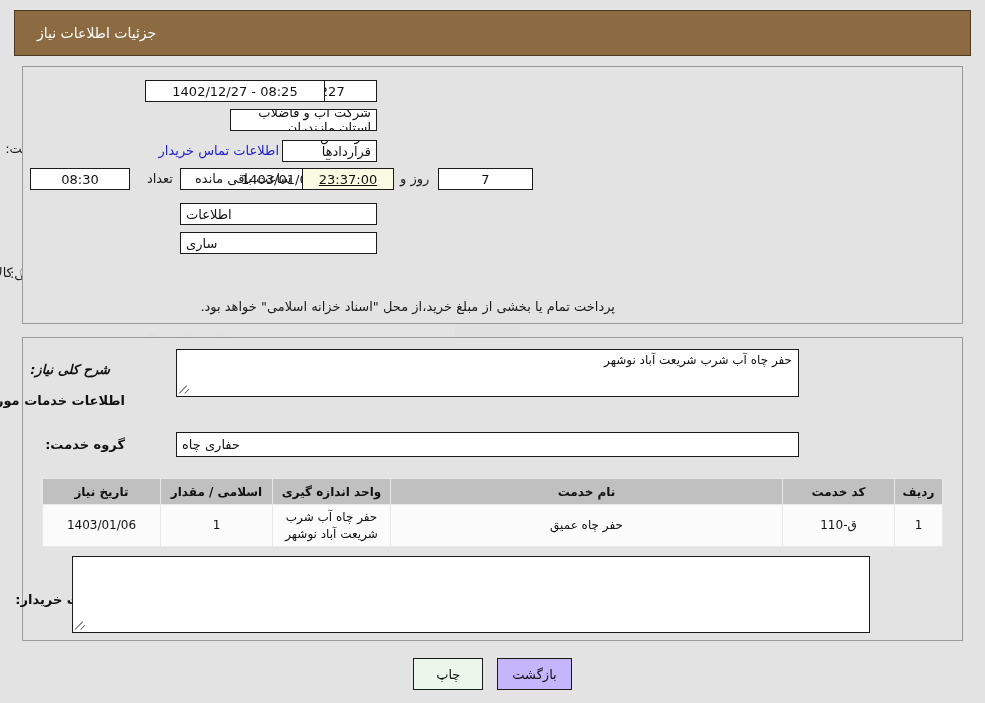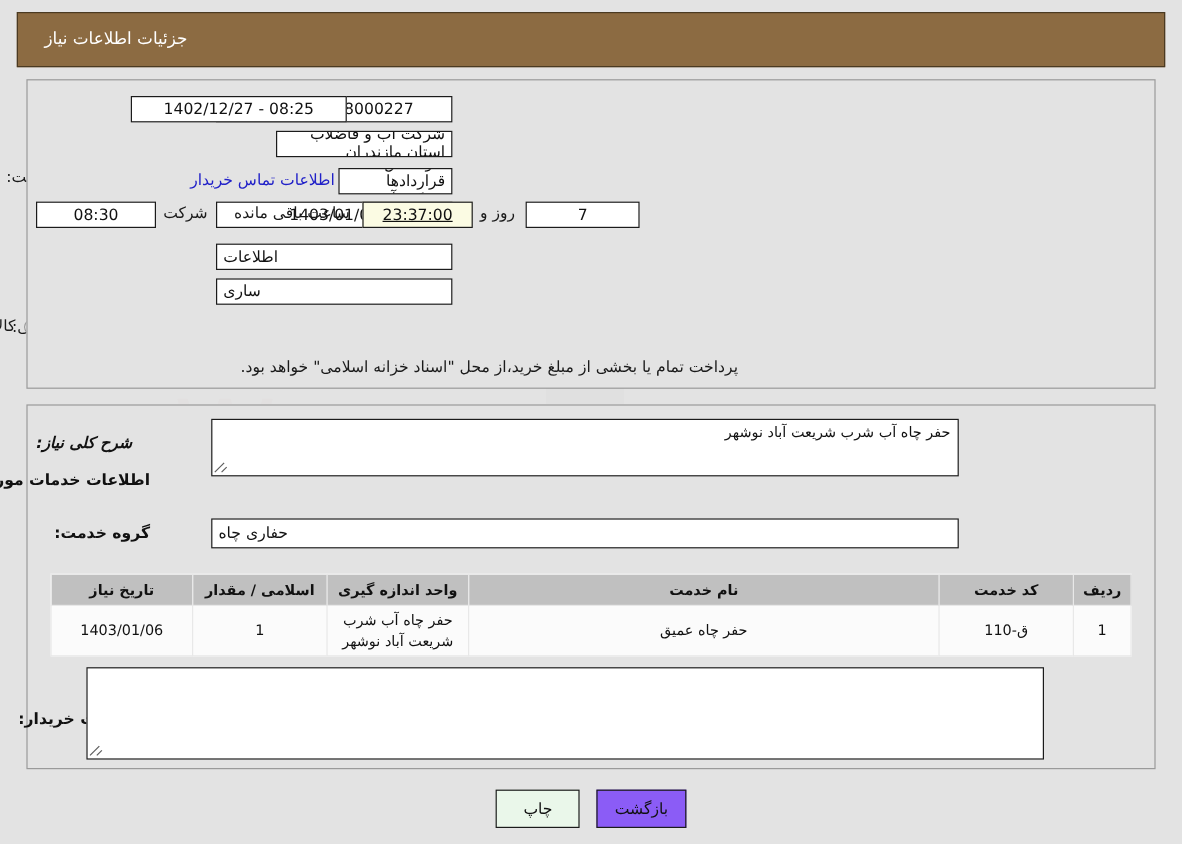--- a/index.html
+++ b/index.html
@@ -212,21 +212,21 @@
     height: 23px;
     min-width: 70px;
     padding: 15px 14px;
     cursor: pointer;
     display: flex;
     align-items: center;
     justify-content: center;
     font-family: inherit;
   }
   .btn-print  { background: #eaf7ea; }
-  .btn-return { background: #8b5cf6; }
+  .btn-return { background: #c4b5fd; }
 </style>
 </head>
 <body>
 
 <div class="page">
 
   <svg class="watermark" viewBox="0 0 985 260" xmlns="http://www.w3.org/2000/svg">
     <g opacity="0.55">
       <path d="M205 10 L300 10 L300 95 Q300 145 252 172 Q205 145 205 95 Z" fill="#e8b8b8"></path>
       <path d="M222 55 L245 80 L288 36 L296 48 L245 100 L214 66 Z" fill="#f4e2e2"></path>
@@ -245,38 +245,38 @@
   <div class="panel" id="panel-top"></div>
 
   <div class="frow" style="right:860px; top:80px;">
     <span class="flabel">شماره نیاز:</span>
   </div>
   <div class="fbox center latin" style="position:absolute; right:608px; top:80px; width:197px; z-index:3;">1102005168000227</div>
 
   <div class="frow" style="right:290px; top:80px;">
     <span class="flabel">تاریخ و ساعت اعلان عمومی:</span>
   </div>
-  <div class="fbox center latin" style="position:absolute; right:696px; top:80px; width:180px; left:102px; z-index:3;">1402/12/27 - 08:25</div>
+  <div class="fbox center latin" style="position:absolute; right:660px; top:80px; width:180px; left:102px; z-index:3;">1402/12/27 - 08:25</div>
 
   <div class="frow" style="right:860px; top:111px;">
     <span class="flabel">نام دستگاه خریدار:</span>
   </div>
   <div class="fbox right" style="position:absolute; right:608px; top:109px; left:230px; z-index:3;">شرکت آب و فاضلاب استان مازندران</div>
 
   <div class="frow" style="right:860px; top:140px;">
     <span class="flabel">ایجاد کننده درخواست:</span>
   </div>
   <div class="fbox right" style="position:absolute; right:608px; top:140px; left:282px; z-index:3;">احمد برزگر اسکندرکلائی کارشناس قراردادها شرکت آب و فاضلاب استان مازندران</div>
   <a class="link" style="position:absolute; right:706px; top:143px; z-index:4;">اطلاعات تماس خریدار</a>
 
   <div class="frow" style="right:860px; top:166px; width:92px; display:block;">
     <span class="flabel two-line">مهلت ارسال پاسخ: تا تاریخ:</span>
   </div>
   <div class="fbox center latin" style="position:absolute; right:608px; top:168px; width:197px; z-index:3;">1403/01/06</div>
-  <span class="sidetext" style="position:absolute; right:812px; top:171px; z-index:3;">شرکت</span>
+  <span class="sidetext" style="position:absolute; right:812px; top:171px; z-index:3;">تعداد</span>
   <div class="fbox center latin" style="position:absolute; right:855px; top:168px; width:100px; z-index:3;">08:30</div>
   <div class="fbox center latin" style="position:absolute; left:438px; top:168px; width:95px; z-index:3;">7</div>
   <span class="sidetext" style="position:absolute; left:400px; top:171px; z-index:3;">روز و</span>
   <div class="fbox center latin yellow" style="position:absolute; left:302px; top:168px; width:92px; z-index:3;">23:37:00</div>
   <span class="sidetext" style="position:absolute; left:195px; top:171px; z-index:3;">ساعت باقی مانده</span>
 
   <div class="frow" style="right:860px; top:203px;">
     <span class="flabel">استان محل تحویل:</span>
   </div>
   <div class="fbox right" style="position:absolute; right:608px; top:203px; width:197px; z-index:3;">اطلاعات</div>

